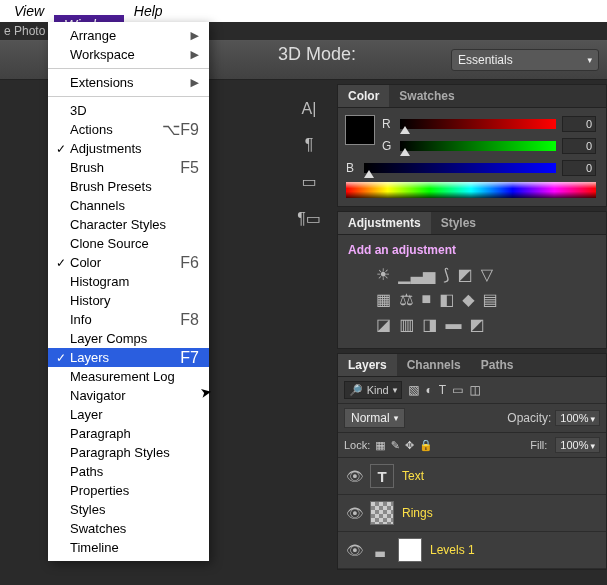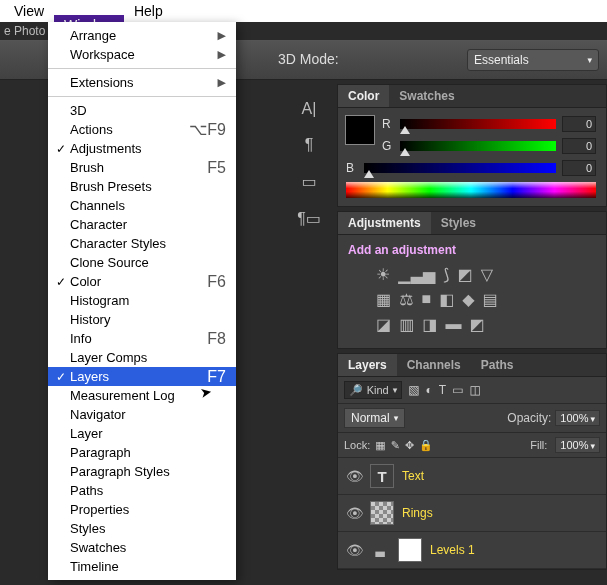--- a/index.html
+++ b/index.html
@@ -21,20 +21,21 @@
     background: #fff;
     display: flex;
     align-items: center;
     padding-left: 4px;
     font-size: 14px;
     color: #000;
   }
   .menubar .item {
     padding: 2px 10px;
     cursor: default;
+    font-style: italic;
   }
   .menubar .item.active {
     background: #4c1d95;
     color: #fff;
     margin-top: 28px;
   }
   
   .apptitle {
     position: absolute;
     top: 22px; left: 0;
@@ -48,42 +49,42 @@
   .toolbar {
     position: absolute;
     top: 40px; left: 0; right:0;
     height: 40px;
     background: linear-gradient(#535353,#414141);
     border-top:1px solid #555;
     border-bottom:1px solid #222;
   }
   .toolbar .mode {
     position:absolute;
-    left: 278px; top:10px;
+    left: 278px; top:3px;
     color:#ddd;
-    font-size:14px;
+    font-size:18px;
   }
   .toolbar .dd {
     position:absolute;
     right: 8px; top: 8px;
-    width: 132px; height:22px;
+    width: 148px; height:22px;
     background:#585858;
     border:1px solid #333;
     border-radius:3px;
     color:#eee;
     padding:2px 6px;
     font-size:12px;
     display:flex; align-items:center; justify-content:space-between;
   }
   
   .menu {
     position: absolute;
     top: 22px;
     left: 48px;
-    width: 188px;
+    width: 161px;
     background: #fff;
     color: #000;
     font-size: 13px;
     box-shadow: 3px 3px 10px rgba(0,0,0,.4);
     padding: 4px 0;
     z-index: 100;
   }
   .menu .row {
     display: flex;
     align-items: center;
@@ -295,24 +296,20 @@
       <span class="label">Brush</span>
       <span class="accel">F5</span>
     </div>
     <div class="row">
       <span class="check"></span>
       <span class="label">Brush Presets</span>
     </div>
     <div class="row">
       <span class="check"></span>
       <span class="label">Channels</span>
-    </div>
-    <div class="row">
-      <span class="check"></span>
-      <span class="label">Character</span>
     </div>
     <div class="row">
       <span class="check"></span>
       <span class="label">Character Styles</span>
     </div>
     <div class="row">
       <span class="check"></span>
       <span class="label">Clone Source</span>
     </div>
     <div class="row">

